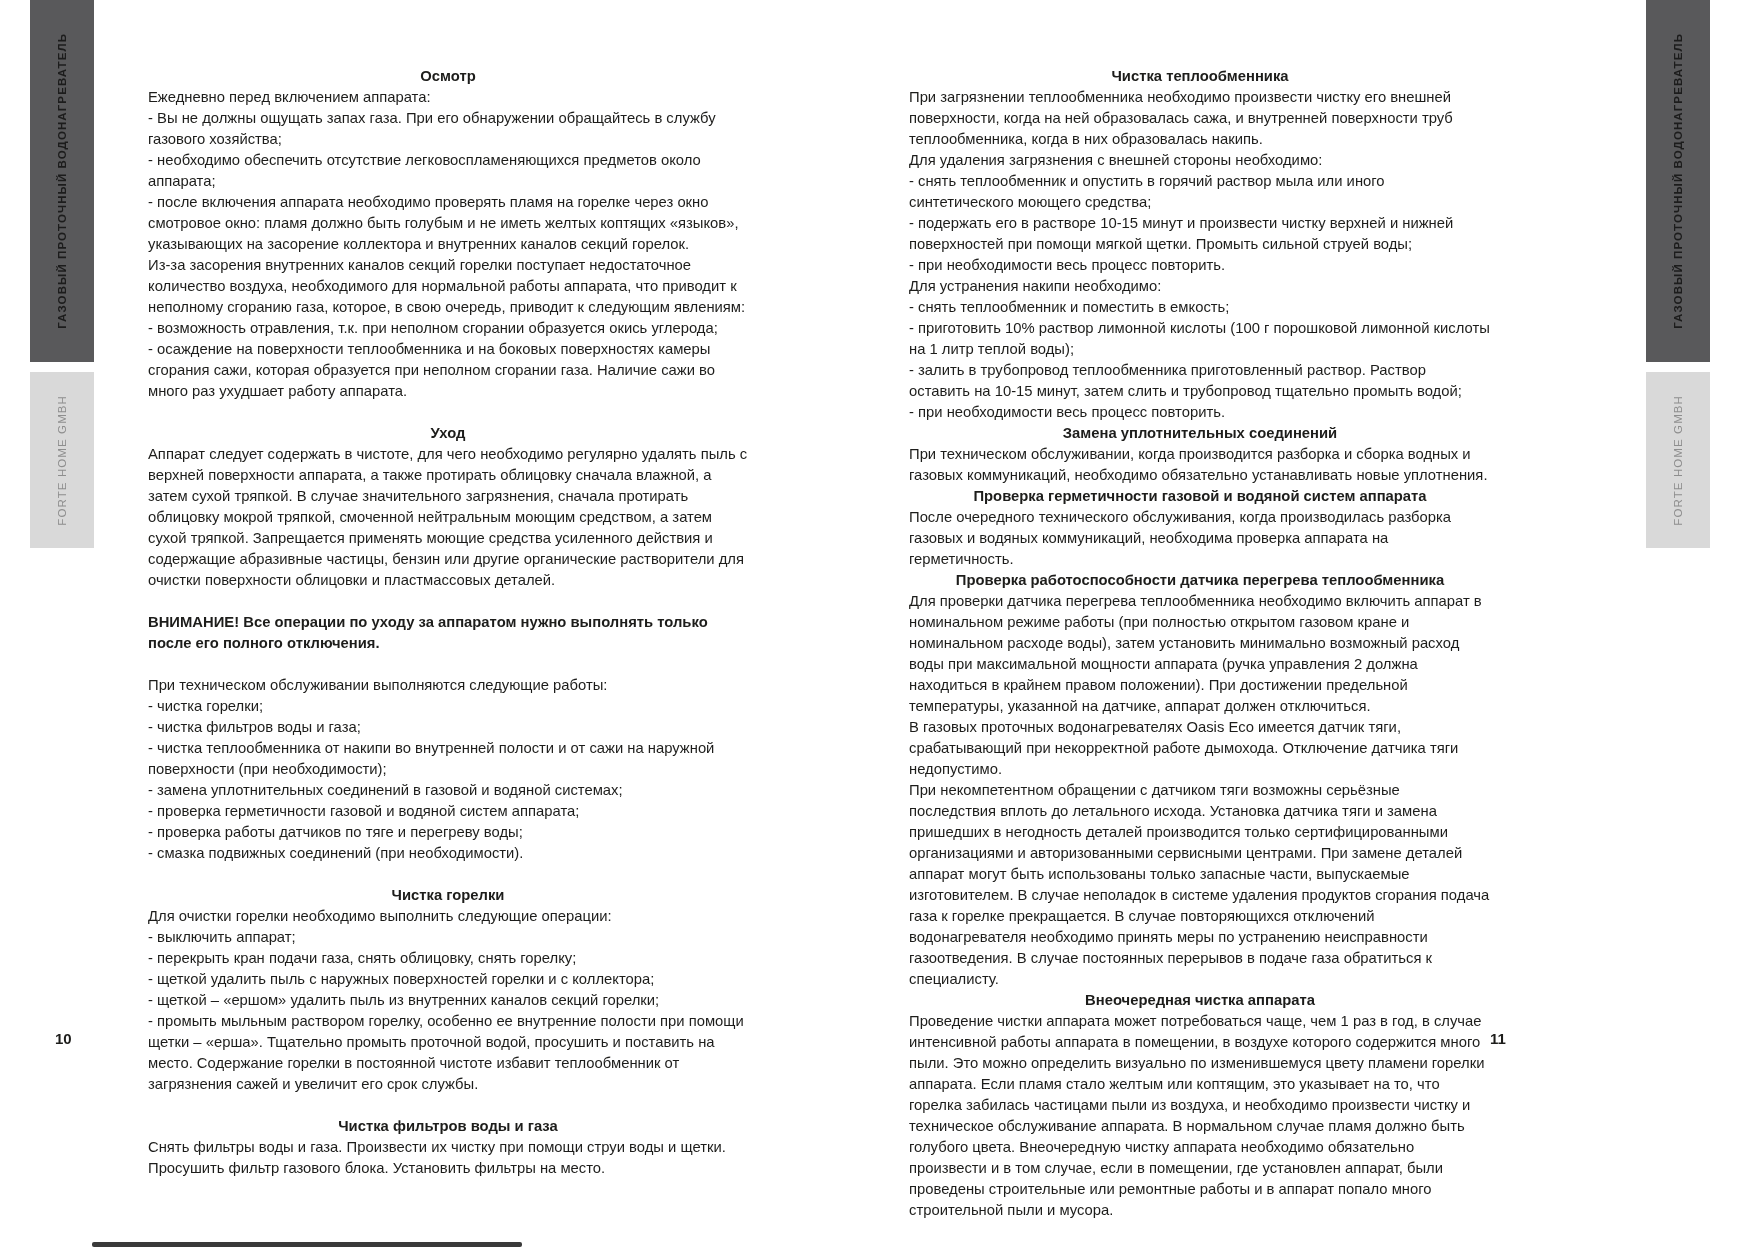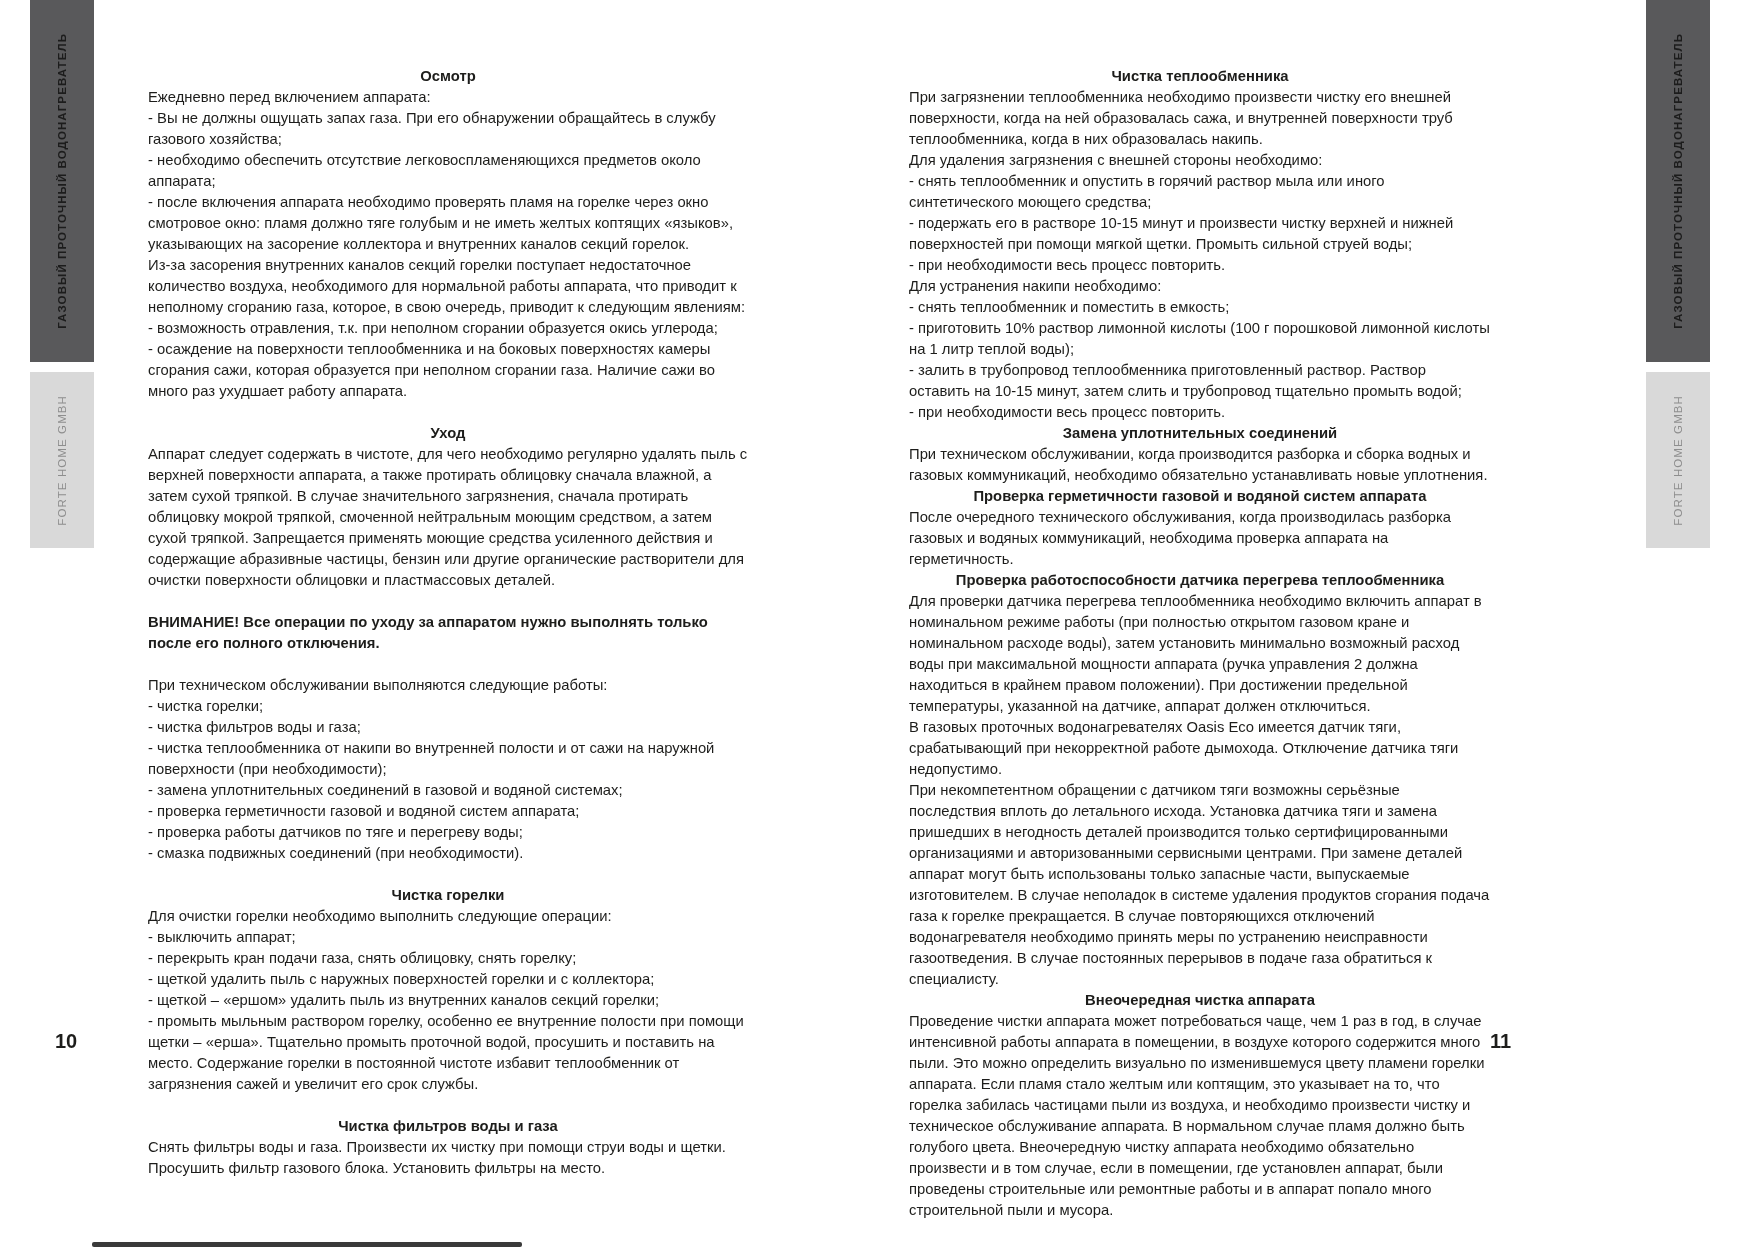--- a/index.html
+++ b/index.html
@@ -53,21 +53,21 @@
   #right-column { left: 909px; width: 582px; }
 
   .heading { font-weight: 700; margin: 0; text-align: center; }
   .para    { margin: 0; }
   .para.bold { font-weight: 700; }
   .gap     { height: 21px; }
 
   .page-number {
     position: absolute;
     top: 1030px;
-    font-size: 20px;
+    font-size: 15px;
     font-weight: 700;
     color: var(--text-color, #1d1d1b);
   }
   #page-num-left  { left: 55px; }
   #page-num-right { left: 1490px; }
 
   .scan-edge {
     position: absolute;
     left: 92px;
     top: 1242px;
@@ -92,21 +92,21 @@
 </div>
 <div class="tab light right-side">
   <span class="v-text brand">FORTE HOME GMBH</span>
 </div>
 
 <div id="left-column" class="text-column">
     <div class="heading">Осмотр</div>
     <div class="para">Ежедневно перед включением аппарата:</div>
     <div class="para">- Вы не должны ощущать запах газа. При его обнаружении обращайтесь в службу газового хозяйства;</div>
     <div class="para">- необходимо обеспечить отсутствие легковоспламеняющихся предметов около аппарата;</div>
-    <div class="para">- после включения аппарата необходимо проверять пламя на горелке через окно смотровое окно: пламя должно тяге голубым и не иметь желтых коптящих «языков», указывающих на засорение коллектора и внутренних каналов секций горелок.</div>
+    <div class="para">- после включения аппарата необходимо проверять пламя на горелке через окно смотровое окно: пламя должно быть голубым и не иметь желтых коптящих «языков», указывающих на засорение коллектора и внутренних каналов секций горелок.</div>
     <div class="para">Из-за засорения внутренних каналов секций горелки поступает недостаточное количество воздуха, необходимого для нормальной работы аппарата, что приводит к неполному сгоранию газа, которое, в свою очередь, приводит к следующим явлениям:</div>
     <div class="para">- возможность отравления, т.к. при неполном сгорании образуется окись углерода;</div>
     <div class="para">- осаждение на поверхности теплообменника и на боковых поверхностях камеры сгорания сажи, которая образуется при неполном сгорании газа. Наличие сажи во много раз ухудшает работу аппарата.</div>
     <div class="gap"></div>
     <div class="heading">Уход</div>
     <div class="para">Аппарат следует содержать в чистоте, для чего необходимо регулярно удалять пыль с верхней поверхности аппарата, а также протирать облицовку сначала влажной, а затем сухой тряпкой. В случае значительного загрязнения, сначала протирать облицовку мокрой тряпкой, смоченной нейтральным моющим средством, а затем сухой тряпкой. Запрещается применять моющие средства усиленного действия и содержащие абразивные частицы, бензин или другие органические растворители для очистки поверхности облицовки и пластмассовых деталей.</div>
     <div class="gap"></div>
     <div class="para bold">ВНИМАНИЕ! Все операции по уходу за аппаратом нужно выполнять только после его полного отключения.</div>
     <div class="gap"></div>
     <div class="para">При техническом обслуживании выполняются следующие работы:</div>

